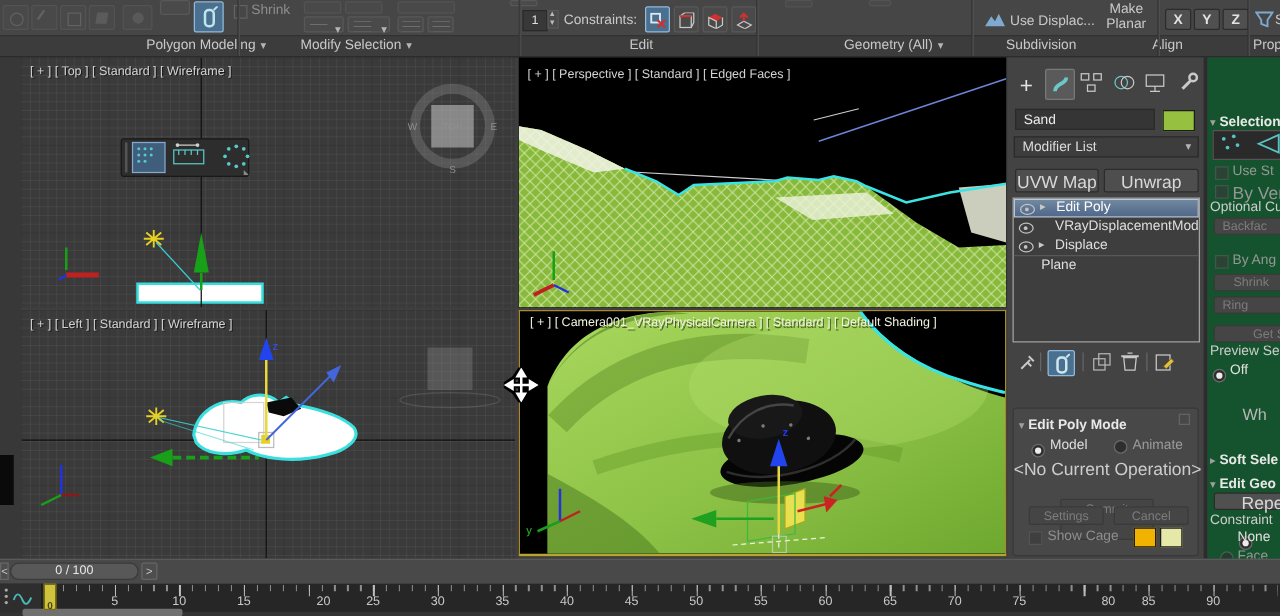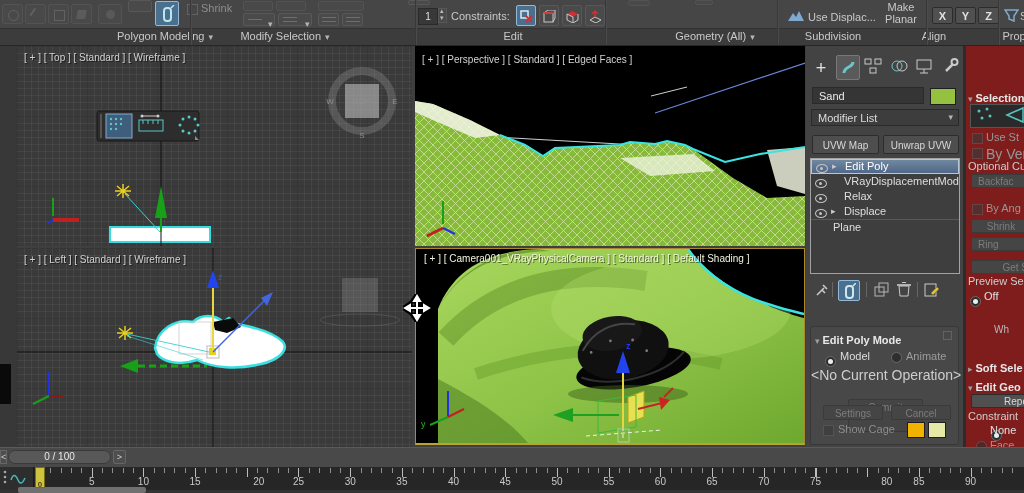--- a/index.html
+++ b/index.html
@@ -26,21 +26,21 @@
   .vp-label{font-size:10px;color:#d2d2d2;white-space:nowrap;text-shadow:1px 1px 0 rgba(0,0,0,.55);z-index:5}
   .grid-vp{background-color:#3a3a3a;
     background-image:
       linear-gradient(rgba(255,255,255,.05) 1px,transparent 1px),
       linear-gradient(90deg,rgba(255,255,255,.05) 1px,transparent 1px),
       linear-gradient(rgba(0,0,0,.28) 1px,transparent 1px),
       linear-gradient(90deg,rgba(0,0,0,.28) 1px,transparent 1px);
     background-size:7px 7px,7px 7px,70px 70px,70px 70px}
   
   .btn{background:#4e4e4e;border:1px solid #2c2c2c;border-radius:2px;color:#d8d8d8;
-       font-size:10px;text-align:center;box-sizing:border-box}
+       font-size:14px;text-align:center;box-sizing:border-box}
   .dbtn{background:#454545;border:1px solid #3a3a3a;border-radius:2px;color:#7c7c7c;
         font-size:10px;text-align:center;box-sizing:border-box}
   .radio{display:inline-block;width:9px;height:9px;border-radius:50%;background:#2e2e2e;
          border:1px solid #6a6a6a;vertical-align:-1px;box-sizing:content-box}
   .radio.on{position:relative}
   .radio.on::after{content:"";position:absolute;left:2px;top:2px;width:5px;height:5px;border-radius:50%;background:#ececec}
   .cb{display:inline-block;width:9px;height:9px;background:#3a3a3a;border:1px solid #5c5c5c;vertical-align:-1px}
   .eye{display:inline-block;width:10px;height:7px;border:1px solid #c3c3c3;border-radius:50%;position:relative;vertical-align:0}
   .eye::after{content:"";position:absolute;left:3px;top:1.5px;width:3px;height:3px;border-radius:50%;background:#c3c3c3}
   .tri::after{content:"▸";color:#c9c9c9;font-size:9px}
@@ -441,24 +441,20 @@
         <span class="eye abs" style="left:4px;top:3px"></span>
         <span class="tri abs" style="left:20px;top:-1px"></span>
         <span class="abs nw" style="left:33px">Edit Poly</span>
       </div>
       <div class="stack-row">
         <span class="eye abs" style="left:4px;top:3px"></span>
         <span class="abs nw" style="left:33px">VRayDisplacementMod</span>
       </div>
       <div class="stack-row">
         <span class="eye abs" style="left:4px;top:3px"></span>
-        <span class="abs nw" style="left:33px">Relax</span>
-      </div>
-      <div class="stack-row">
-        <span class="eye abs" style="left:4px;top:3px"></span>
         <span class="tri abs" style="left:20px;top:-1px"></span>
         <span class="abs nw" style="left:33px">Displace</span>
       </div>
       <div class="stack-row" style="border-top:1px solid #585858">
         <span class="abs nw" style="left:22px">Plane</span>
       </div>
     </div>
 
     <div class="abs" style="left:0;top:233px;width:157px;height:24px">
       <svg class="abs" style="left:8px;top:3px" width="16" height="16">
@@ -503,21 +499,21 @@
       <div class="abs dbtn" style="left:80px;top:78px;width:60px;height:15px;line-height:15px">Cancel</div>
       <span class="abs cb" style="left:12px;top:98px;opacity:.6"></span>
       <span class="abs nw" style="left:27px;top:96px;font-size:11px;color:#8e8e8e">Show Cage</span>
       <span class="abs" style="left: 96px; top: 95px; width: 16px; height: 14px; border: 1px solid rgb(30, 30, 30); background: rgb(240, 180, 0);"></span>
       <span class="abs" style="left: 117px; top: 95px; width: 16px; height: 14px; border: 1px solid rgb(30, 30, 30); background: rgb(230, 232, 168);"></span>
     </div>
   </div>
 
   <div class="abs" style="left:963px;top:46px;width:3px;height:401px;background:#2c2c2c"></div>
 
-  <div class="abs" style="left:966px;top:46px;width:58px;height:401px;background:#7f1d1d;overflow:hidden">
+  <div class="abs" style="left:966px;top:46px;width:58px;height:401px;background:#14532d;overflow:hidden">
     <div class="abs nw" style="left:2px;top:42px"><span class="arr-d"></span><span class="roll-head">Selection</span></div>
     <div class="abs" style="left:4px;top:58px;width:60px;height:22px;background:#2a2a2a;border:1px solid #555">
       <svg width="58" height="20">
         <g fill="#56c4c4">
             <circle cx="8" cy="6" r="1.5"></circle>
             <circle cx="16" cy="4" r="1.5"></circle>
             <circle cx="11" cy="13" r="1.5"></circle>
             <circle cx="19" cy="11" r="1.5"></circle>
           </g>
         <path d="M36,10 L52,3 L52,17 Z" fill="none" stroke="#56c4c4" stroke-width="1.5"></path>
@@ -530,21 +526,21 @@
     <span class="abs nw" style="left:2px;top:114px;font-size:11px;color:#cdcdcd">Optional Cu</span>
     <div class="abs dbtn nw" style="left:5px;top:128px;width:60px;height:14px;line-height:14px;text-align:left;padding-left:6px">Backfac</div>
     <span class="abs cb" style="left:6px;top:158px;opacity:.6"></span>
     <span class="abs nw" style="left:20px;top:156px;font-size:11px;color:#969696">By Ang</span>
     <div class="abs dbtn nw" style="left:5px;top:173px;width:60px;height:14px;line-height:14px">Shrink</div>
     <div class="abs dbtn nw" style="left:5px;top:191px;width:60px;height:14px;line-height:14px;text-align:left;padding-left:6px">Ring</div>
     <div class="abs dbtn nw" style="left:5px;top:214px;width:60px;height:14px;line-height:14px;text-align:right;padding-right:2px">Get S</div>
     <span class="abs nw" style="left:2px;top:229px;font-size:11px;color:#cdcdcd">Preview Se</span>
     <span class="abs radio on" style="left:4px;top:246px"></span>
     <span class="abs nw" style="left:18px;top:244px;font-size:11px;color:#e0e0e0">Off</span>
-    <span class="abs nw" style="left:28px;top:278px;font-size:10px;color:#b8b8b8">Wh</span>
+    <span class="abs nw" style="left:28px;top:278px;font-size:13px;color:#b8b8b8">Wh</span>
     <div class="abs nw" style="left:2px;top:312px"><span class="arr-r"></span><span class="roll-head">Soft Sele</span></div>
     <div class="abs nw" style="left:2px;top:331px"><span class="arr-d"></span><span class="roll-head">Edit Geo</span></div>
     <div class="abs btn nw" style="left:5px;top:348px;width:120px;height:14px;line-height:14px;background:#505050">Repeat Last</div>
     <span class="abs nw" style="left:2px;top:364px;font-size:11px;color:#cdcdcd">Constraint</span>
     <span class="abs radio on" style="left:10px;top:380px"></span>
     <span class="abs nw" style="left:24px;top:378px;font-size:11px;color:#e0e0e0">None</span>
     <span class="abs radio" style="left:10px;top:395px;opacity:.6"></span>
     <span class="abs nw" style="left:24px;top:393px;font-size:11px;color:#969696">Face</span>
   </div>
 

